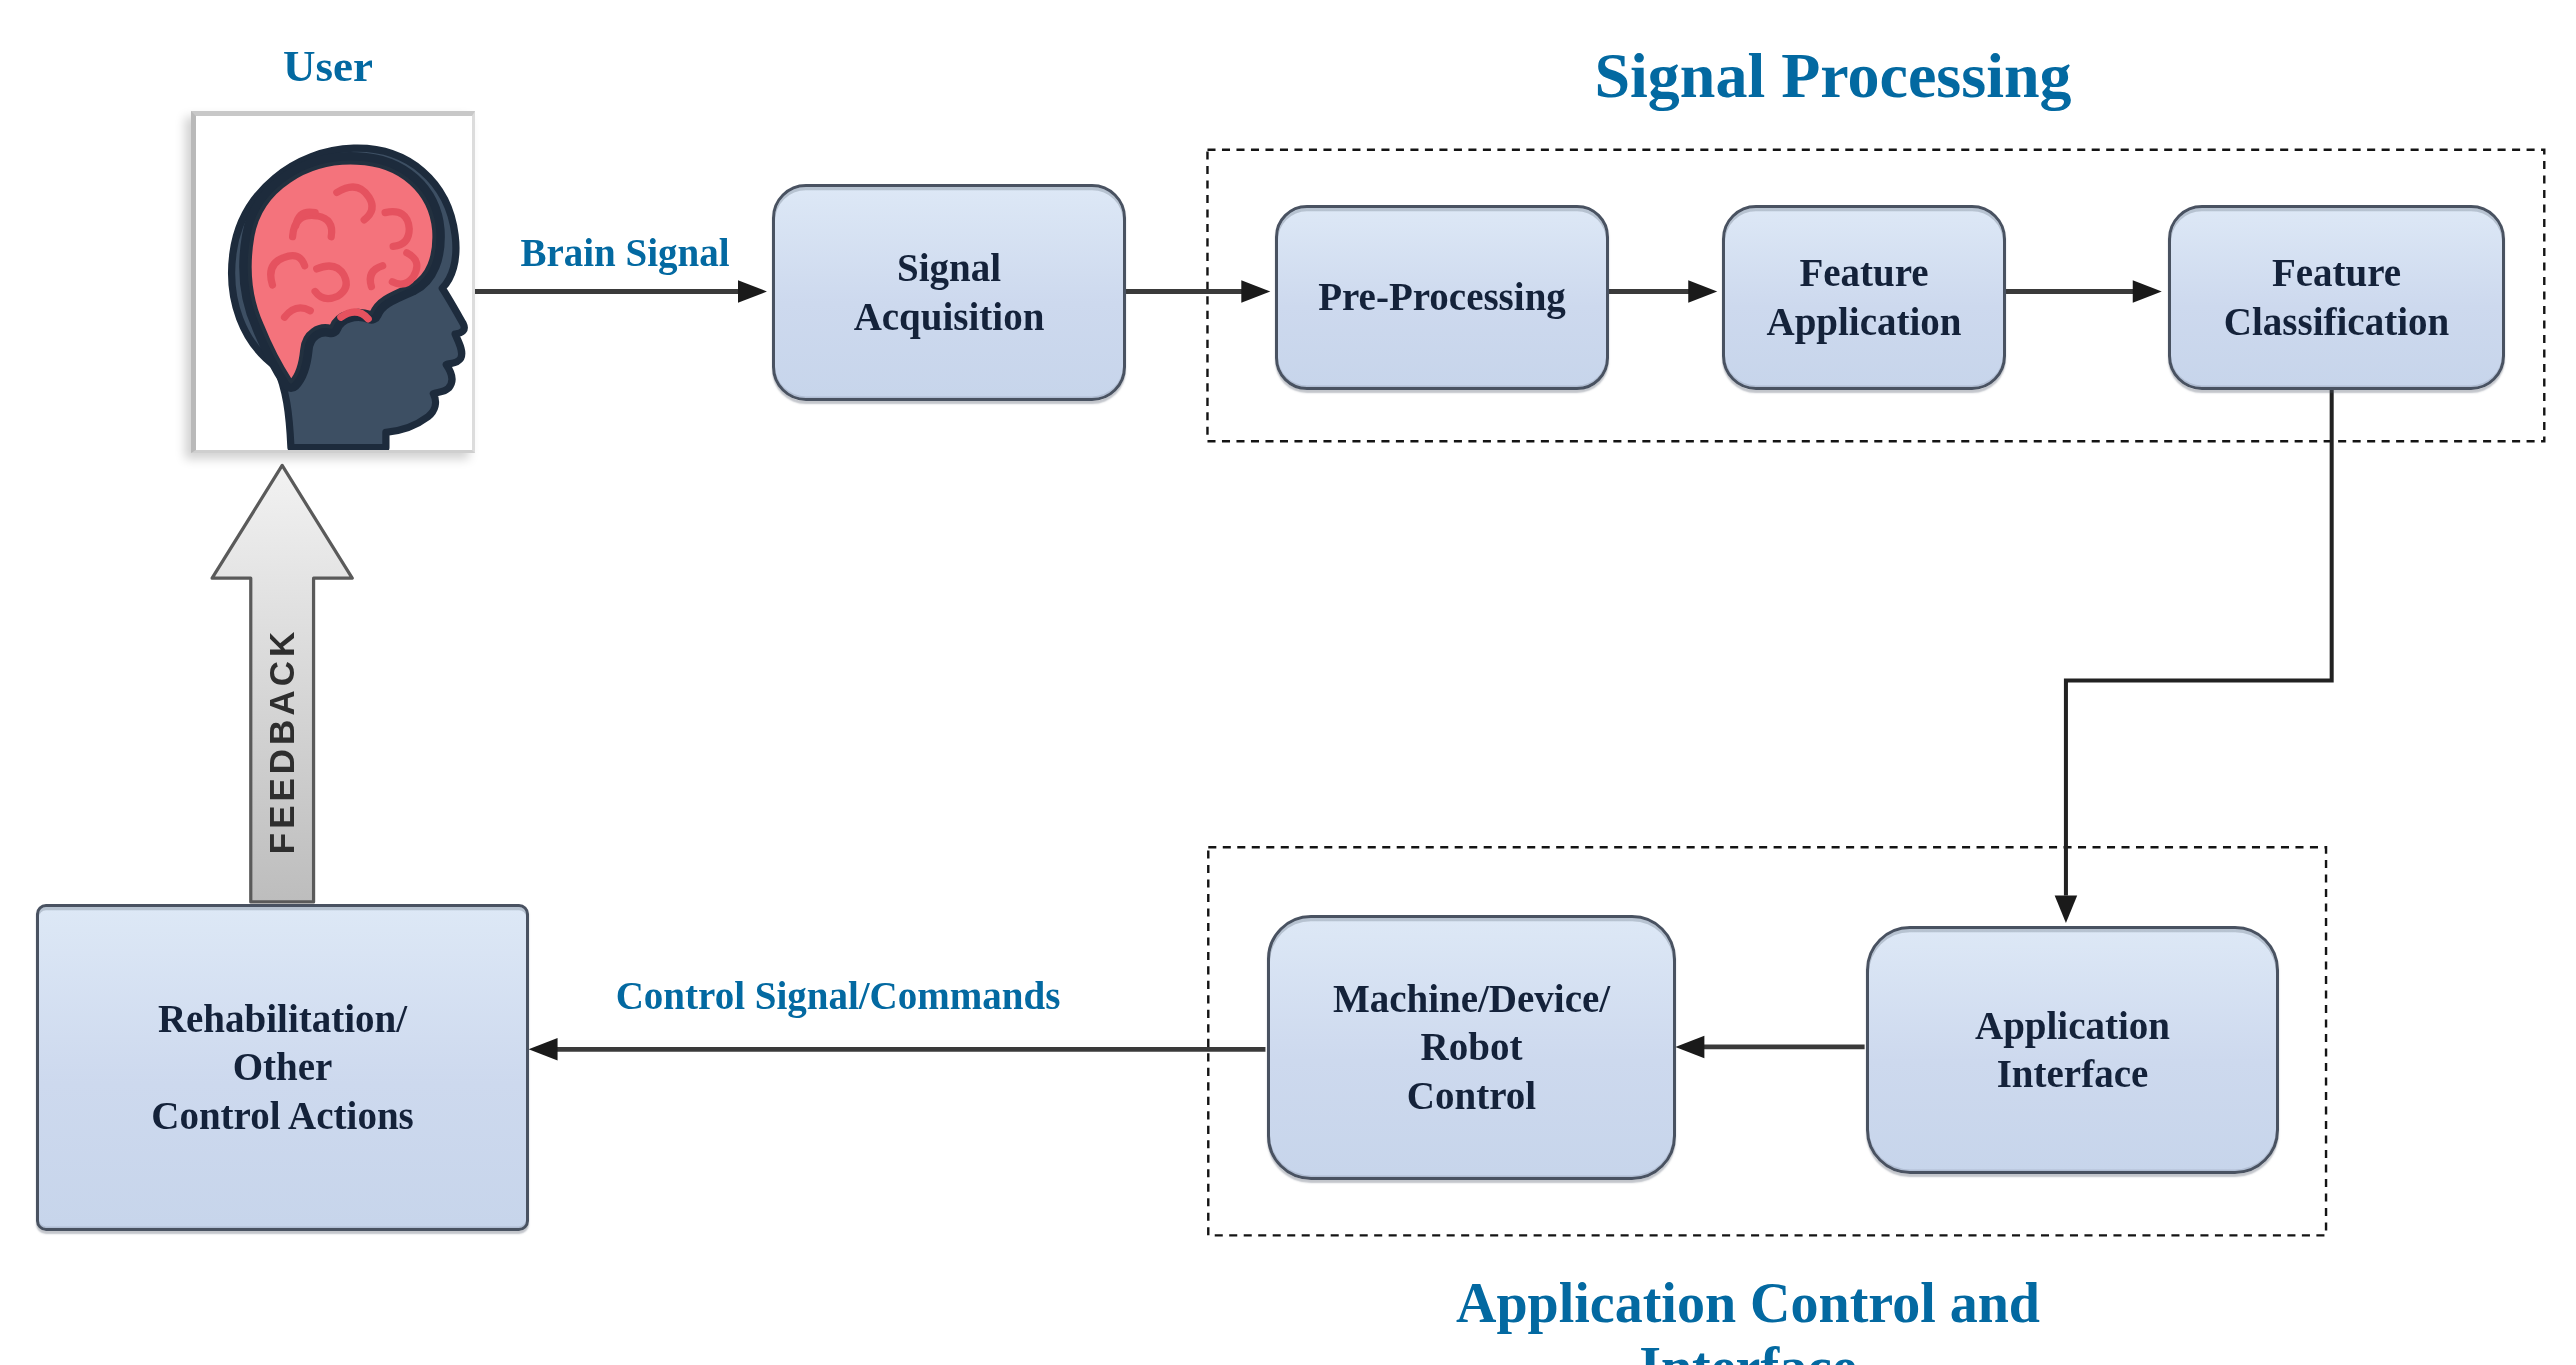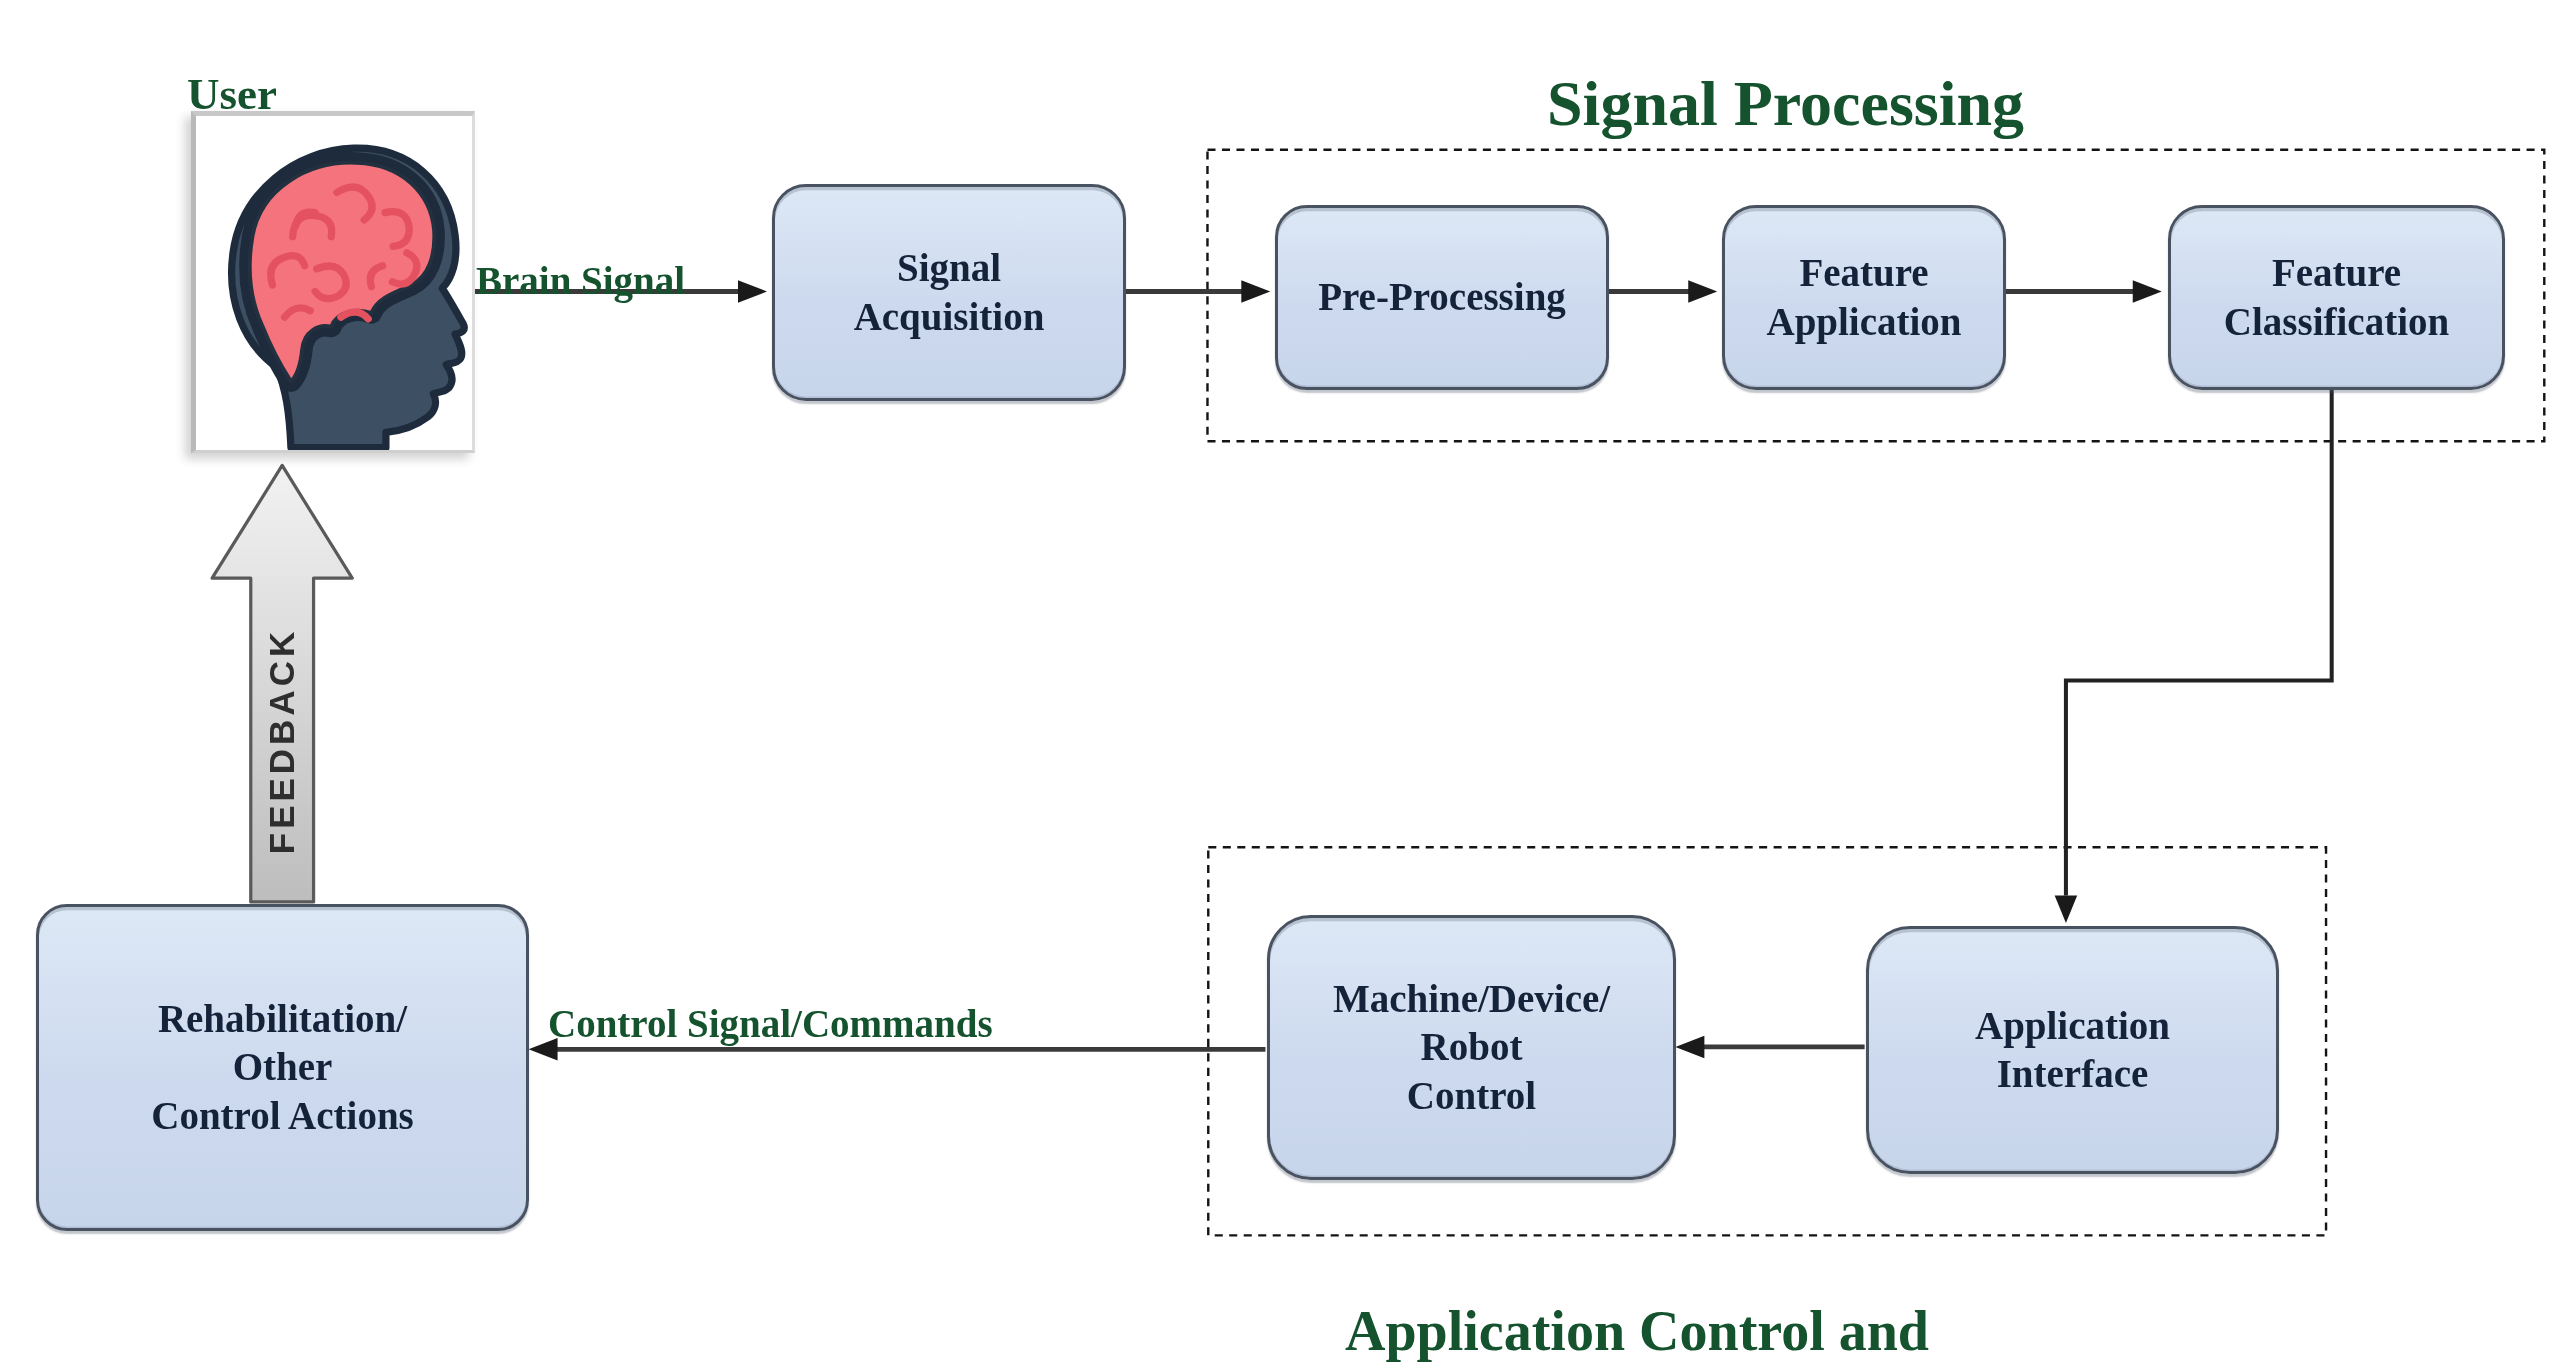--- a/index.html
+++ b/index.html
@@ -5,21 +5,21 @@
   html,body{margin:0;padding:0;background:#ffffff;}
   .stage{position:relative;width:2576px;height:1365px;background:#ffffff;
          font-family:"Liberation Serif",serif;overflow:hidden;}
   svg.overlay{position:absolute;left:0;top:0;width:2576px;height:1365px;}
   .box{position:absolute;display:flex;align-items:center;justify-content:center;
        text-align:center;font-weight:bold;color:#14223a;
        background:linear-gradient(180deg,#dde8f6 0%,#cdd9ee 55%,#c7d5eb 100%);
        border:3.2px solid #49536100;border:3.2px solid #495261;
        box-shadow:0 2.4px 1.6px rgba(80,90,105,.35), inset 0 3.2px 0 rgba(52,62,78,.22), inset 0 -1.6px 0 rgba(52,62,78,.15);}
   .box .lines{line-height:1.24;font-size:39px;}
-  .label{position:absolute;font-weight:bold;color:#14532d;margin-top:28px;}
+  .label{position:absolute;font-weight:bold;color:#0369a1;text-align:center;}
   .frame{position:absolute;background:#ffffff;
          border-left:5.6px solid #b9b9b9;border-top:5.6px solid #c8c8c8;
          border-right:3.2px solid #dcdcdc;border-bottom:3.2px solid #cfcfcf;
          box-shadow:-5.6px 5.6px 9.7px rgba(0,0,0,.18);}
   .feedback-text{position:absolute;display:flex;align-items:center;justify-content:center;
          font-family:"Liberation Sans",sans-serif;font-weight:bold;font-size:35px;
          letter-spacing:4px;color:#2e2e2e;transform:rotate(-90deg);}
 </style>
 </head>
 <body>
@@ -142,21 +142,21 @@
   </div>
 
   <div class="box" style="left:1267px;top:915px;width:403px;height:259px;border-radius:44px;">
     <div class="lines">
       <div>Machine/Device/</div>
       <div>Robot</div>
       <div>Control</div>
     </div>
   </div>
 
-  <div class="box" style="left:36px;top:904px;width:487px;height:321px;border-radius:31px;">
+  <div class="box" style="left:36px;top:904px;width:487px;height:321px;border-radius:10px;">
     <div class="lines">
       <div>Rehabilitation/</div>
       <div>Other</div>
       <div>Control Actions</div>
     </div>
   </div>
 
   <div class="label" style="left:548px;top:973px;width:580px;font-size:39px;">Control Signal/Commands</div>
 
   <div class="label" style="left:1345px;top:1271px;width:806px;font-size:56px;">Application Control and Interface</div>

